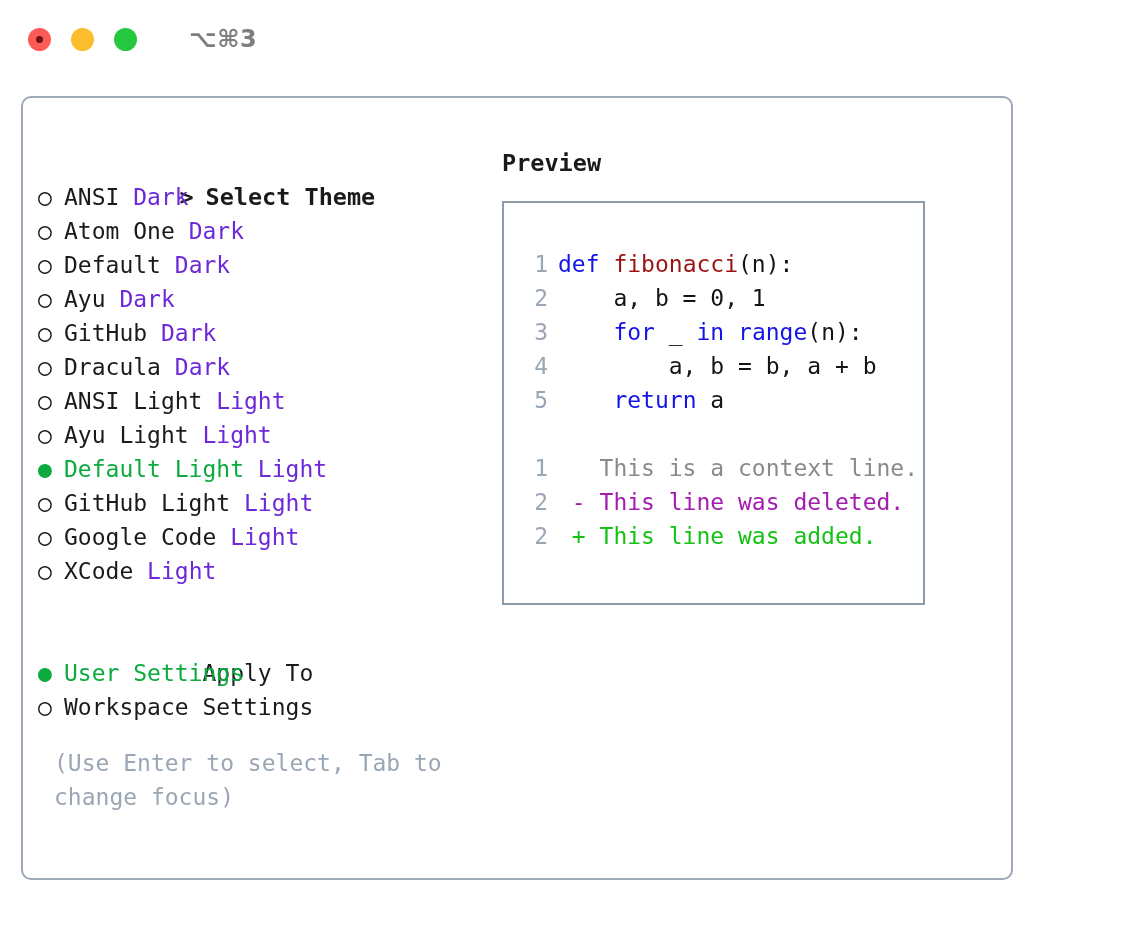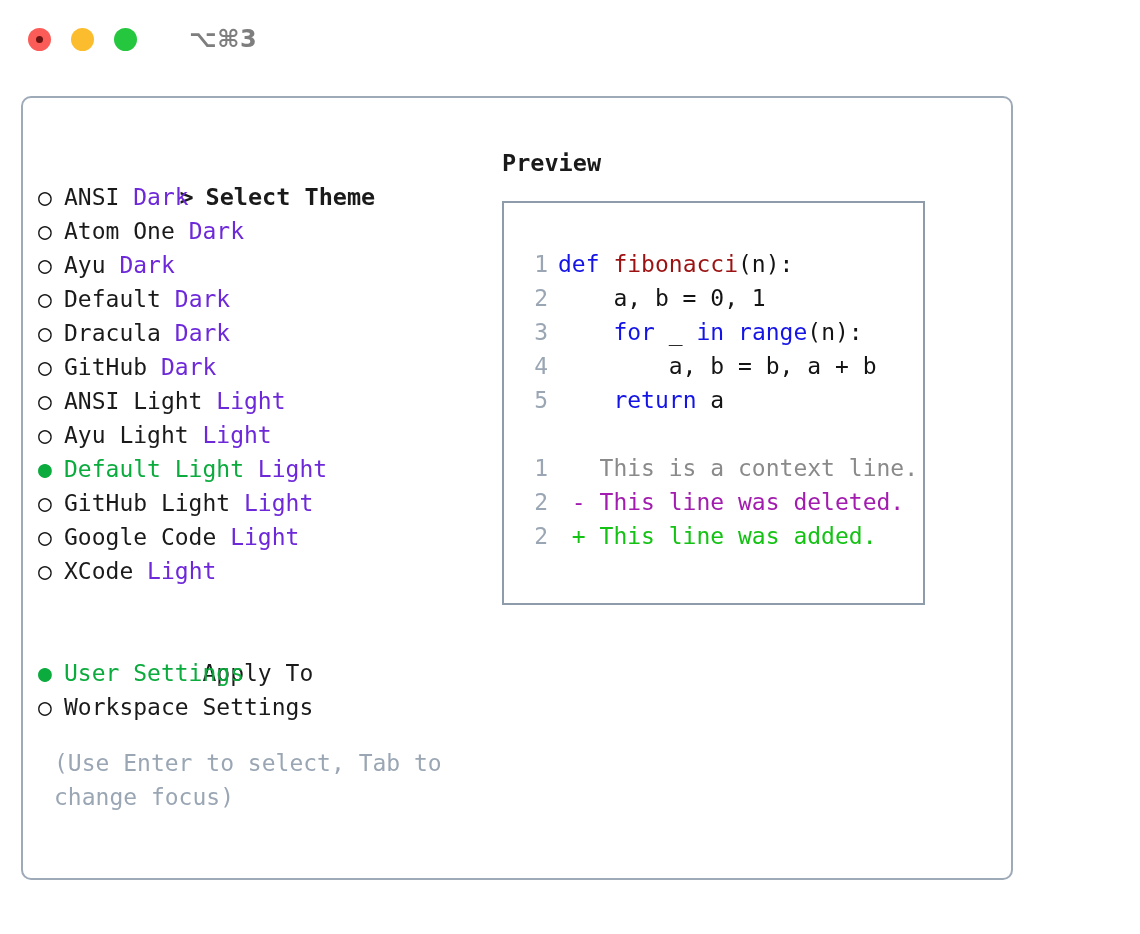--- a/index.html
+++ b/index.html
@@ -186,24 +186,24 @@
 
       <div class="left-col">
 
         <div class="row header-row">
           <span class="marker">&gt;</span><span class="label">Select Theme</span>
         </div>
 
         <div id="theme-items">
             <div class="row"><span class="marker">○</span><span class="label">ANSI</span><span class="suffix"> Dark</span></div>
             <div class="row"><span class="marker">○</span><span class="label">Atom One</span><span class="suffix"> Dark</span></div>
+            <div class="row"><span class="marker">○</span><span class="label">Default</span><span class="suffix"> Dark</span></div>
             <div class="row"><span class="marker">○</span><span class="label">Ayu</span><span class="suffix"> Dark</span></div>
-            <div class="row"><span class="marker">○</span><span class="label">Default</span><span class="suffix"> Dark</span></div>
+            <div class="row"><span class="marker">○</span><span class="label">GitHub</span><span class="suffix"> Dark</span></div>
             <div class="row"><span class="marker">○</span><span class="label">Dracula</span><span class="suffix"> Dark</span></div>
-            <div class="row"><span class="marker">○</span><span class="label">GitHub</span><span class="suffix"> Dark</span></div>
             <div class="row"><span class="marker">○</span><span class="label">ANSI Light</span><span class="suffix"> Light</span></div>
             <div class="row"><span class="marker">○</span><span class="label">Ayu Light</span><span class="suffix"> Light</span></div>
             <div class="row selected"><span class="marker">●</span><span class="label">Default Light</span><span class="suffix"> Light</span></div>
             <div class="row"><span class="marker">○</span><span class="label">GitHub Light</span><span class="suffix"> Light</span></div>
             <div class="row"><span class="marker">○</span><span class="label">Google Code</span><span class="suffix"> Light</span></div>
             <div class="row"><span class="marker">○</span><span class="label">XCode</span><span class="suffix"> Light</span></div>
           </div>
 
         <div class="spacer"></div>
 

